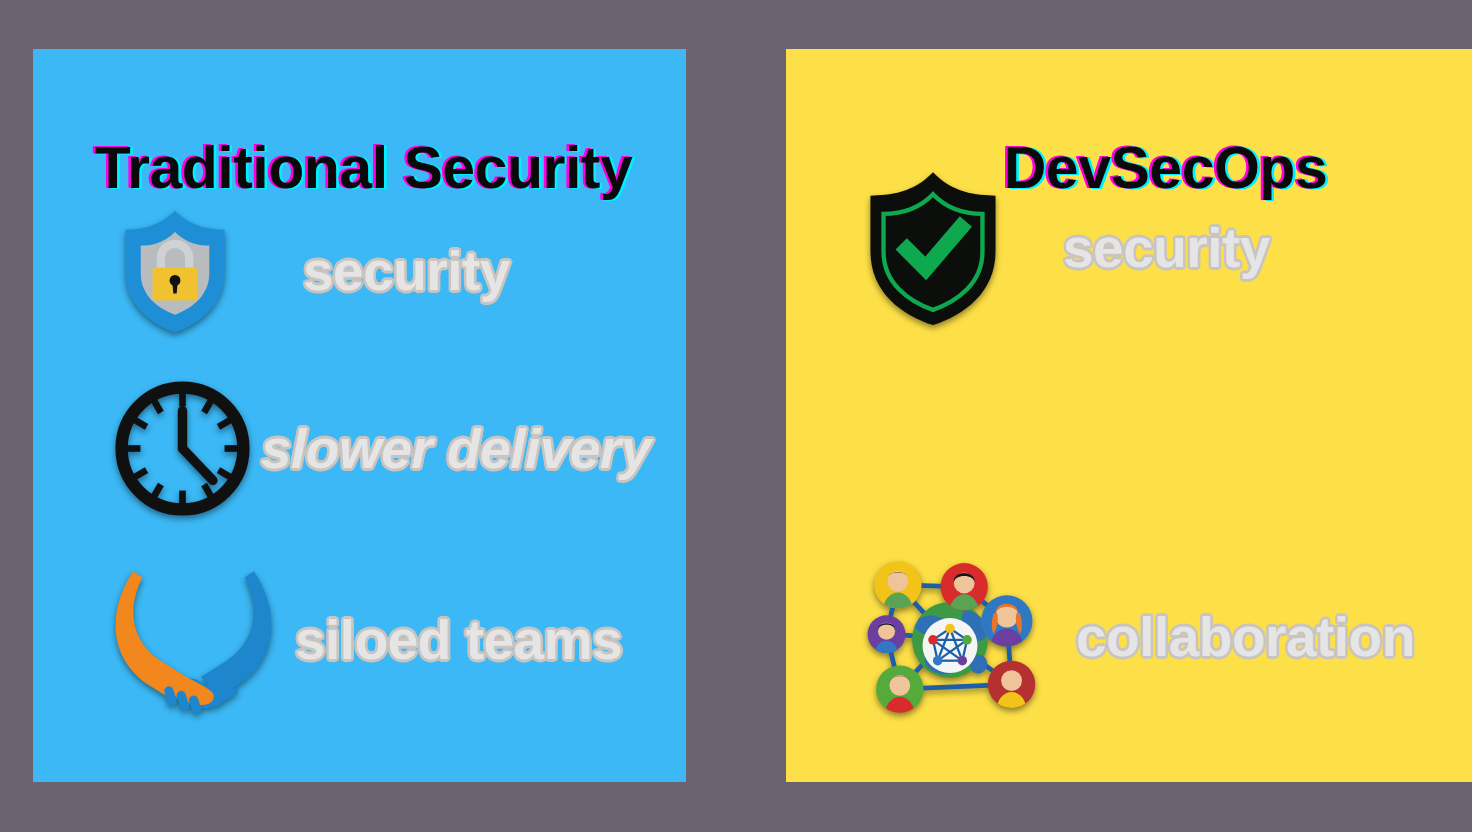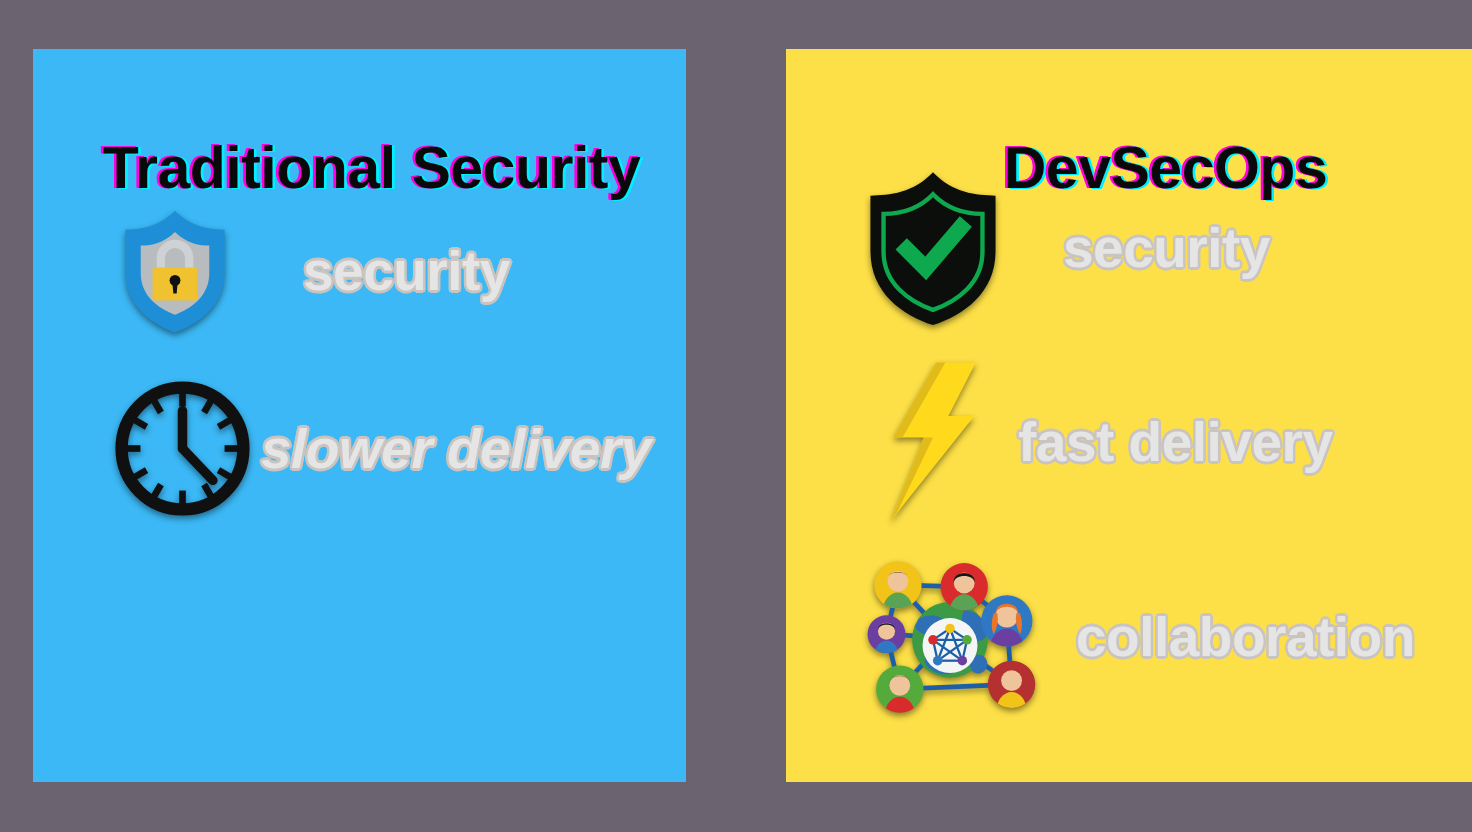--- a/index.html
+++ b/index.html
@@ -45,21 +45,21 @@
     color: #090909;
     letter-spacing: -0.5px;
     white-space: nowrap;
     text-shadow:
       -2.5px 0 0 #ff00e0,
        2.5px 0 0 #00f0ff,
       -2.5px -1px 0 #ff00e0,
        2.5px  1px 0 #00f0ff;
     z-index: 1;
   }
-  #title-traditional { top: 85px; left: 12px; }
+  #title-traditional { top: 85px; left: 4px; }
   #title-devsecops  { top: 85px; left: 0; }
 
   
   .row {
     position: absolute;
     display: flex;
     align-items: center;
     white-space: nowrap;
   }
   .icon-slot {
@@ -157,46 +157,52 @@
           <line x1="83.1" y1="30.3" x2="74.8" y2="35.1"></line>
           <line x1="16.9" y1="69.7" x2="25.2" y2="64.9"></line>
         </g>
         <line x1="50" y1="50" x2="50" y2="24" stroke="#101010" stroke-width="6.5" stroke-linecap="round"></line>
         <line x1="50" y1="50" x2="71" y2="72" stroke="#101010" stroke-width="6.5" stroke-linecap="round"></line>
       </svg>
     </div>
     <div class="row-label">slower delivery</div>
   </div>
 
+  <div class="row" id="row-t-teams">
+    <div class="icon-slot">
+      <svg viewBox="0 0 110 100" class="dropshadow" aria-hidden="true">
+        <path d="M16 6 C-2 34 2 62 24 78 L40 88 L50 74 L34 64 C16 52 11 32 22 10 Z" fill="#f2871e"></path>
+        <path d="M94 6 C112 34 108 62 86 78 L70 88 L60 74 L76 64 C94 52 99 32 88 10 Z" fill="#1e86cc"></path>
+        <path d="M38 86 C38 86 44 78 50 76 C55 74 58 76 60 78 C63 80 66 80 68 79 L76 75 L84 84 L72 92 C66 95 60 95 55 93 L38 86 Z" fill="#1e86cc"></path>
+        <path d="M34 64 L50 74 C56 77 62 80 66 83 C70 86 68 91 63 92 C58 93 52 91 46 88 L30 80 Z" fill="#f2871e"></path>
+        <g fill="#1e86cc">
+          <rect x="37" y="80" width="6" height="13" rx="3" transform="rotate(-18 40 86)"></rect>
+          <rect x="45" y="83" width="6" height="13" rx="3" transform="rotate(-18 48 89)"></rect>
+          <rect x="53" y="86" width="6" height="12" rx="3" transform="rotate(-18 56 92)"></rect>
+        </g>
+      </svg>
+    </div>
+    <div class="row-label">siloed teams</div>
+  </div>
 
   <div class="panel" id="panel-devsecops">
     <div class="panel-title" id="title-devsecops">DevSecOps</div>
   </div>
 
   <div class="row" id="row-d-security">
     <div class="icon-slot">
       <svg viewBox="0 0 100 110" class="dropshadow" aria-hidden="true">
         <path d="M50 3 C37 17 20 19 7 19 L7 57 C7 86 29 101 50 108 C71 101 93 86 93 57 L93 19 C80 19 63 17 50 3 Z" fill="#0b0e0b"></path>
         <path d="M50 18 C39 29.5 25 31.5 16 31.5 L16 57.5 C16 79 33 91.5 50 97.5 C67 91.5 84 79 84 57.5 L84 31.5 C75 31.5 61 29.5 50 18 Z" fill="none" stroke="#0ea94f" stroke-width="3"></path>
         <path d="M32 56 L45 69 L69 41" fill="none" stroke="#0ea94f" stroke-width="11" stroke-linecap="square" stroke-linejoin="miter"></path>
       </svg>
     </div>
     <div class="row-label">security</div>
   </div>
 
-  <div class="row" id="row-d-delivery">
-    <div class="icon-slot">
-      <svg viewBox="0 0 80 110" class="dropshadow" aria-hidden="true">
-        <path d="M44 3 L70 3 L52 38 L69 38 L14 107 L36 52 L16 52 Z" fill="#ffd91c"></path>
-        <path d="M44 3 L50 3 L22 52 L16 52 Z" fill="#e0bb1a"></path>
-        <path d="M36 52 L42 52 L19 100 L14 107 Z" fill="#e0bb1a"></path>
-      </svg>
-    </div>
-    <div class="row-label">fast delivery</div>
-  </div>
 
   <div class="row" id="row-d-collab">
     <div class="icon-slot">
       <svg viewBox="0 0 190 170" class="dropshadow" aria-hidden="true">
 
         <g stroke="#1c5fa8" stroke-width="5" fill="none" stroke-linecap="round">
           <line x1="40" y1="30" x2="110" y2="32"></line>
           <line x1="40" y1="30" x2="28" y2="82"></line>
           <line x1="40" y1="30" x2="92" y2="86"></line>
           <line x1="110" y1="32" x2="155" y2="68"></line>

